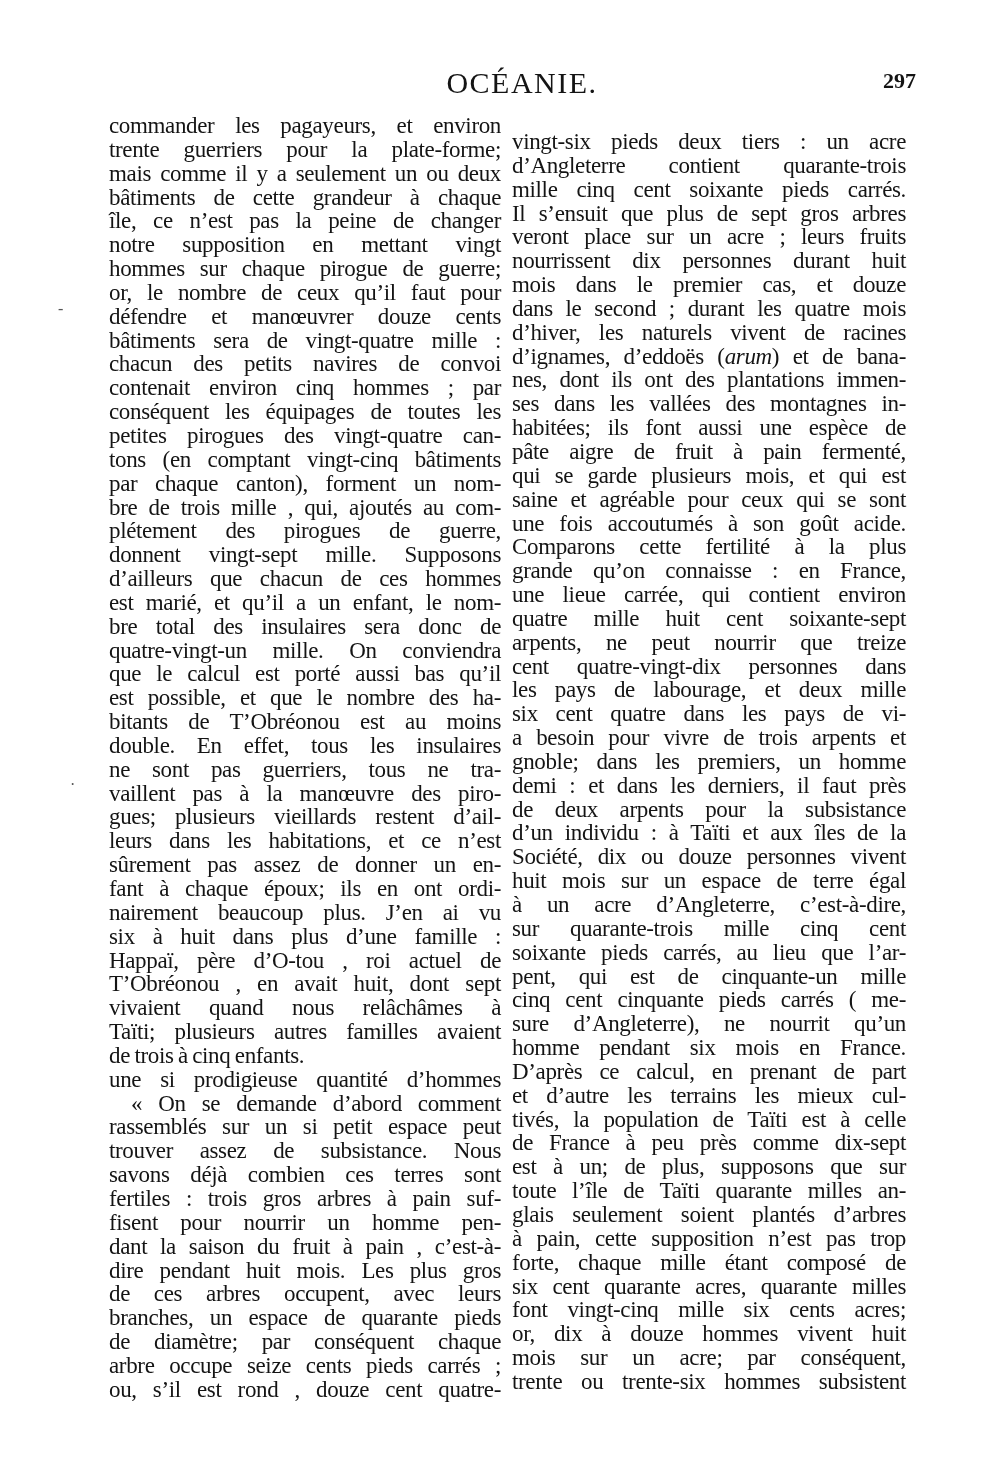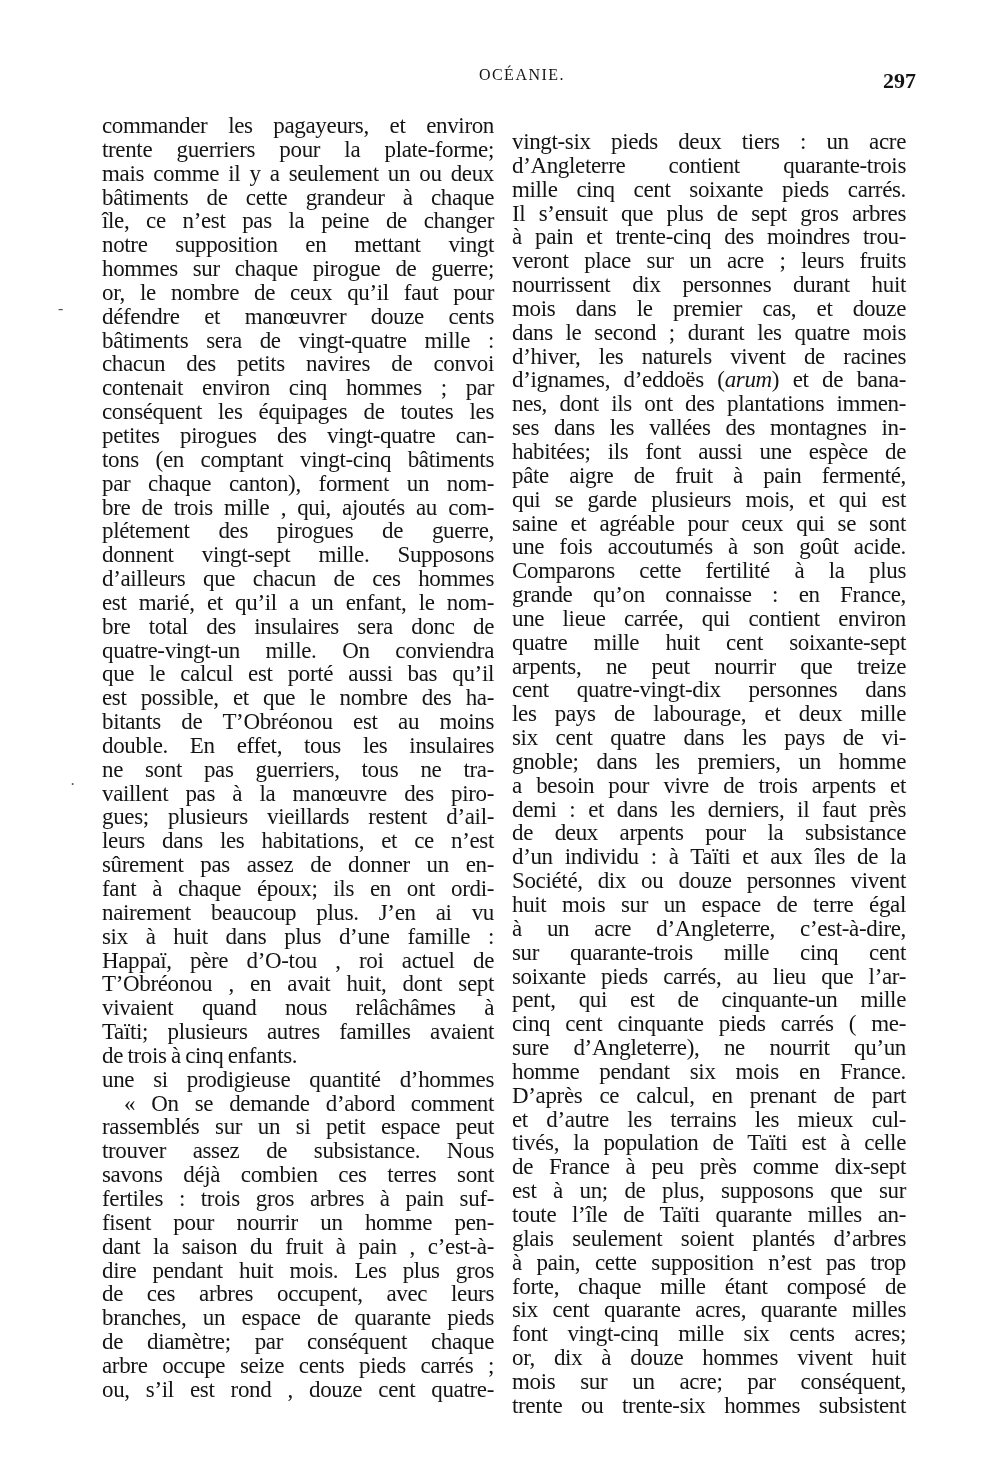--- a/index.html
+++ b/index.html
@@ -21,40 +21,40 @@
       left: 0;
       width: 1000px;
       height: 32px;
     }
     .running-title {
       position: absolute;
       left: 0;
       width: 1000px;
       top: 0;
       text-align: center;
-      font-size: 16px;
+      font-size: 30px;
       letter-spacing: 1.5px;
       padding-left: 44px;
       box-sizing: border-box;
     }
     .page-number {
       position: absolute;
       right: 84px;
       top: 2px;
       font-size: 22px;
       font-weight: bold;
     }
     .column {
       position: absolute;
       top: 114px;
       width: 392px;
       font-size: 23px;
       line-height: 23.85px;
     }
-    .col-left { left: 102px; }
+    .col-left { left: 109px; }
     .col-right { left: 512px; width: 394px; margin-top: 16px; }
     .line {
       display: block;
       white-space: nowrap;
       text-align: justify;
       text-align-last: justify;
       height: 23.85px;
       overflow: visible;
       letter-spacing: -0.35px;
       word-spacing: -1px;
@@ -138,21 +138,20 @@
     <span class="line">branches, un espace de quarante pieds</span>
     <span class="line">de diamètre; par conséquent chaque</span>
     <span class="line">arbre occupe seize cents pieds carrés ;</span>
     <span class="line">ou, s’il est rond , douze cent quatre-</span>
   </div>
 <div class="column col-right" id="col-right">
     <span class="line">vingt-six pieds deux tiers : un acre</span>
     <span class="line">d’Angleterre contient quarante-trois</span>
     <span class="line">mille cinq cent soixante pieds carrés.</span>
     <span class="line">Il s’ensuit que plus de sept gros arbres</span>
-    <span class="line">à pain et trente-cinq des moindres trou-</span>
     <span class="line">veront place sur un acre ; leurs fruits</span>
     <span class="line">nourrissent dix personnes durant huit</span>
     <span class="line">mois dans le premier cas, et douze</span>
     <span class="line">dans le second ; durant les quatre mois</span>
     <span class="line">d’hiver, les naturels vivent de racines</span>
     <span class="line">d’ignames, d’eddoës (<em>arum</em>) et de bana-</span>
     <span class="line">nes, dont ils ont des plantations immen-</span>
     <span class="line">ses dans les vallées des montagnes in-</span>
     <span class="line">habitées; ils font aussi une espèce de</span>
     <span class="line">pâte aigre de fruit à pain fermenté,</span>
@@ -160,22 +159,22 @@
     <span class="line">saine et agréable pour ceux qui se sont</span>
     <span class="line">une fois accoutumés à son goût acide.</span>
     <span class="line">Comparons cette fertilité à la plus</span>
     <span class="line">grande qu’on connaisse : en France,</span>
     <span class="line">une lieue carrée, qui contient environ</span>
     <span class="line">quatre mille huit cent soixante-sept</span>
     <span class="line">arpents, ne peut nourrir que treize</span>
     <span class="line">cent quatre-vingt-dix personnes dans</span>
     <span class="line">les pays de labourage, et deux mille</span>
     <span class="line">six cent quatre dans les pays de vi-</span>
+    <span class="line">a besoin pour vivre de trois arpents et</span>
     <span class="line">gnoble; dans les premiers, un homme</span>
-    <span class="line">a besoin pour vivre de trois arpents et</span>
     <span class="line">demi : et dans les derniers, il faut près</span>
     <span class="line">de deux arpents pour la subsistance</span>
     <span class="line">d’un individu : à Taïti et aux îles de la</span>
     <span class="line">Société, dix ou douze personnes vivent</span>
     <span class="line">huit mois sur un espace de terre égal</span>
     <span class="line">à un acre d’Angleterre, c’est-à-dire,</span>
     <span class="line">sur quarante-trois mille cinq cent</span>
     <span class="line">soixante pieds carrés, au lieu que l’ar-</span>
     <span class="line">pent, qui est de cinquante-un mille</span>
     <span class="line">cinq cent cinquante pieds carrés ( me-</span>

